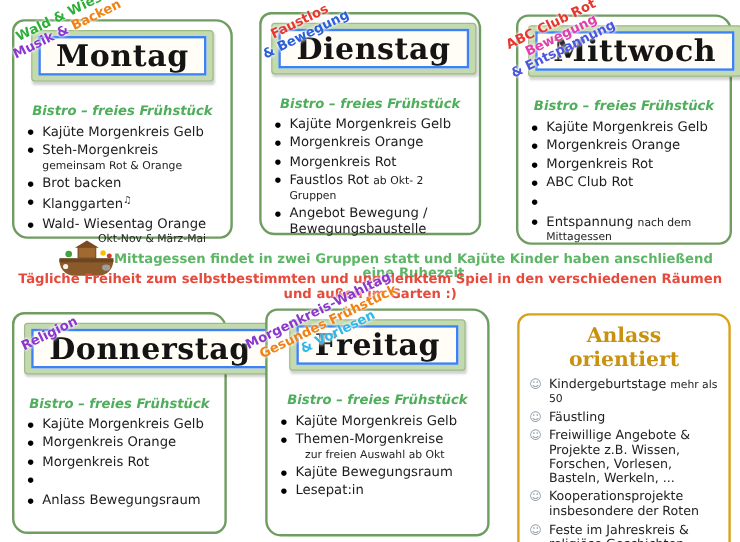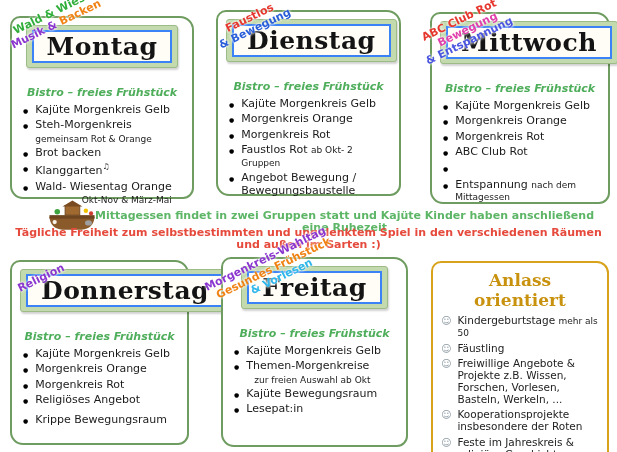--- a/index.html
+++ b/index.html
@@ -175,25 +175,24 @@
       <div class="item">
           <span class="bullet">●</span>
           <span><span>Morgenkreis Orange</span></span>
         </div>
       <div class="item">
           <span class="bullet">●</span>
           <span><span>Morgenkreis Rot</span></span>
         </div>
       <div class="item">
           <span class="bullet">●</span>
-          <span><span>Religiöses Angebot</span></span>
         </div>
       <div class="item gap-top">
           <span class="bullet">●</span>
-          <span><span>Krippe Bewegungsraum</span></span>
+          <span><span>Anlass Bewegungsraum</span></span>
         </div>
     </div>
   </section>
 
   <section class="card" style="left:221px;top:257px;width:187px;height:190px;">
     <div class="corner" style="left:-20px;top:24px;">
       <span style="color: rgb(138, 54, 207);">Morgenkreis-Wahltag</span>
       <span class="ind1" style="color: rgb(240, 130, 20);">Gesundes Frühstück</span>
       <span class="ind2" style="color: rgb(47, 182, 234);">&amp; Vorlesen</span>
     </div>

